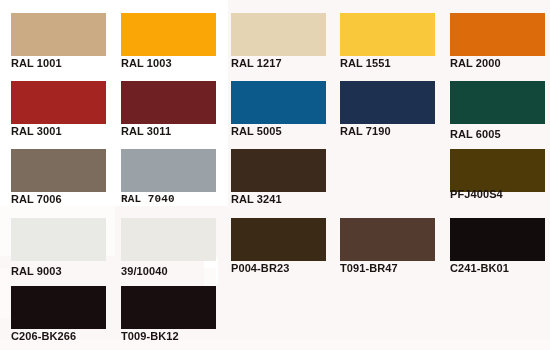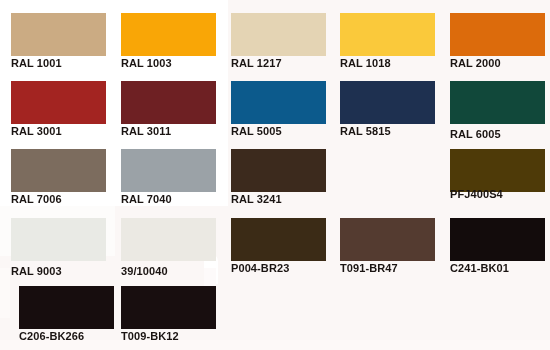--- a/index.html
+++ b/index.html
@@ -109,51 +109,51 @@
     <div class="swatch-cell" style="left: 110px; top: 0px;">
       <div class="swatch-chip" title="#F9A606" style="background: rgb(249, 166, 6);"></div>
       <div class="swatch-label">RAL 1003</div>
     </div>
     <div class="swatch-cell" style="left: 220px; top: 0px;">
       <div class="swatch-chip" title="#E4D4B4" style="background: rgb(228, 212, 180);"></div>
       <div class="swatch-label">RAL 1217</div>
     </div>
     <div class="swatch-cell" style="left: 329px; top: 0px;">
       <div class="swatch-chip" title="#FAC93B" style="background: rgb(250, 201, 59);"></div>
-      <div class="swatch-label">RAL 1018</div>
+      <div class="swatch-label">RAL 1551</div>
     </div>
     <div class="swatch-cell" style="left: 439px; top: 0px;">
       <div class="swatch-chip" title="#DC6B0C" style="background: rgb(220, 107, 12);"></div>
       <div class="swatch-label">RAL 2000</div>
     </div>
     <div class="swatch-cell" style="left: 0px; top: 68px;">
       <div class="swatch-chip" title="#A32421" style="background: rgb(163, 36, 33);"></div>
       <div class="swatch-label">RAL 3001</div>
     </div>
     <div class="swatch-cell" style="left: 110px; top: 68px;">
       <div class="swatch-chip" title="#6E2023" style="background: rgb(110, 32, 35);"></div>
       <div class="swatch-label">RAL 3011</div>
     </div>
     <div class="swatch-cell" style="left: 220px; top: 68px;">
       <div class="swatch-chip" title="#0C5A8C" style="background: rgb(12, 90, 140);"></div>
       <div class="swatch-label">RAL 5005</div>
     </div>
     <div class="swatch-cell" style="left: 329px; top: 68px;">
       <div class="swatch-chip" title="#1E3050" style="background: rgb(30, 48, 80);"></div>
-      <div class="swatch-label">RAL 5815</div>
+      <div class="swatch-label">RAL 7190</div>
     </div>
     <div class="swatch-cell" style="left: 439px; top: 68px;">
       <div class="swatch-chip" title="#11483A" style="background: rgb(17, 72, 58);"></div>
       <div class="swatch-label dropped">RAL 6005</div>
     </div>
     <div class="swatch-cell" style="left: 0px; top: 136px;">
       <div class="swatch-chip" title="#7C6C5E" style="background: rgb(124, 108, 94);"></div>
       <div class="swatch-label">RAL 7006</div>
     </div>
-    <div class="swatch-cell" style="left: 110px; top: 136px;">
+    <div class="swatch-cell" style="left: 110px; top: 136px; font-family: Liberation Mono, monospace;">
       <div class="swatch-chip" title="#9BA2A7" style="background: rgb(155, 162, 167);"></div>
       <div class="swatch-label">RAL 7040</div>
     </div>
     <div class="swatch-cell" style="left: 220px; top: 136px;">
       <div class="swatch-chip" title="#3C2A1D" style="background: rgb(60, 42, 29);"></div>
       <div class="swatch-label">RAL 3241</div>
     </div>
     <div class="swatch-cell" style="left: 439px; top: 136px;">
       <div class="swatch-chip" title="#4E3A08" style="background: rgb(78, 58, 8);"></div>
       <div class="swatch-label raised">PFJ400S4</div>
@@ -171,21 +171,21 @@
       <div class="swatch-label">P004-BR23</div>
     </div>
     <div class="swatch-cell" style="left: 329px; top: 205px;">
       <div class="swatch-chip textured" title="#543B30" style="background: rgb(84, 59, 48);"></div>
       <div class="swatch-label">T091-BR47</div>
     </div>
     <div class="swatch-cell" style="left: 439px; top: 205px;">
       <div class="swatch-chip" title="#130C0C" style="background: rgb(19, 12, 12);"></div>
       <div class="swatch-label">C241-BK01</div>
     </div>
-    <div class="swatch-cell" style="left: 8px; top: 273px;">
+    <div class="swatch-cell" style="left: 0px; top: 273px;">
       <div class="swatch-chip" title="#170D0E" style="background: rgb(23, 13, 14);"></div>
       <div class="swatch-label">C206-BK266</div>
     </div>
     <div class="swatch-cell" style="left: 110px; top: 273px;">
       <div class="swatch-chip" title="#180E0F" style="background: rgb(24, 14, 15);"></div>
       <div class="swatch-label">T009-BK12</div>
     </div>
   </div>
 
 </body></html>

